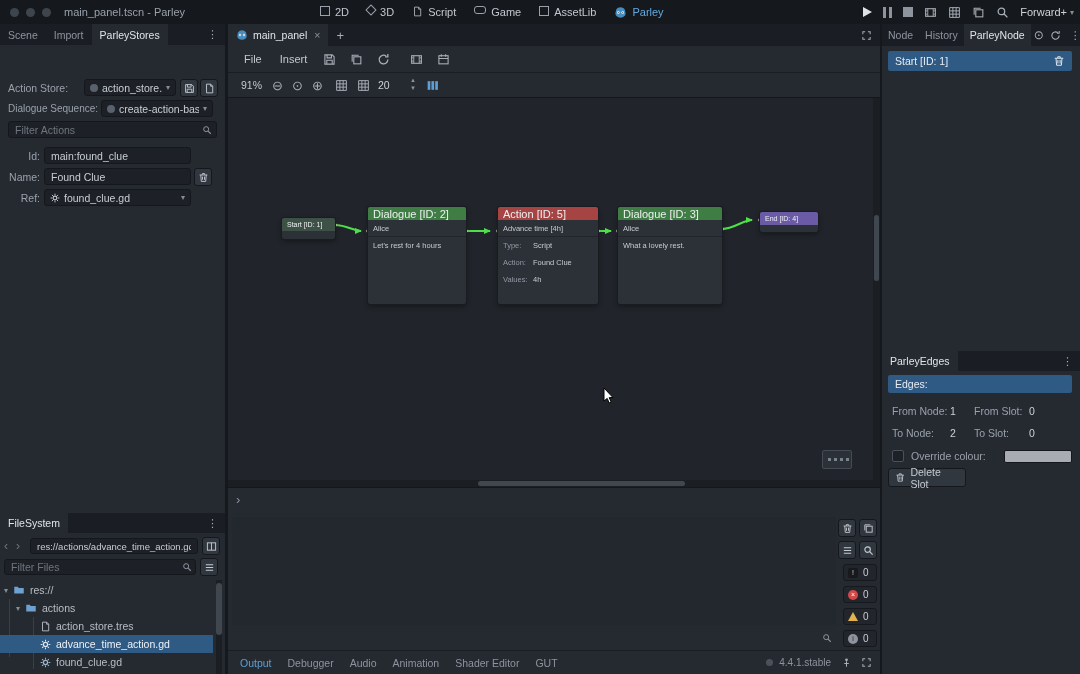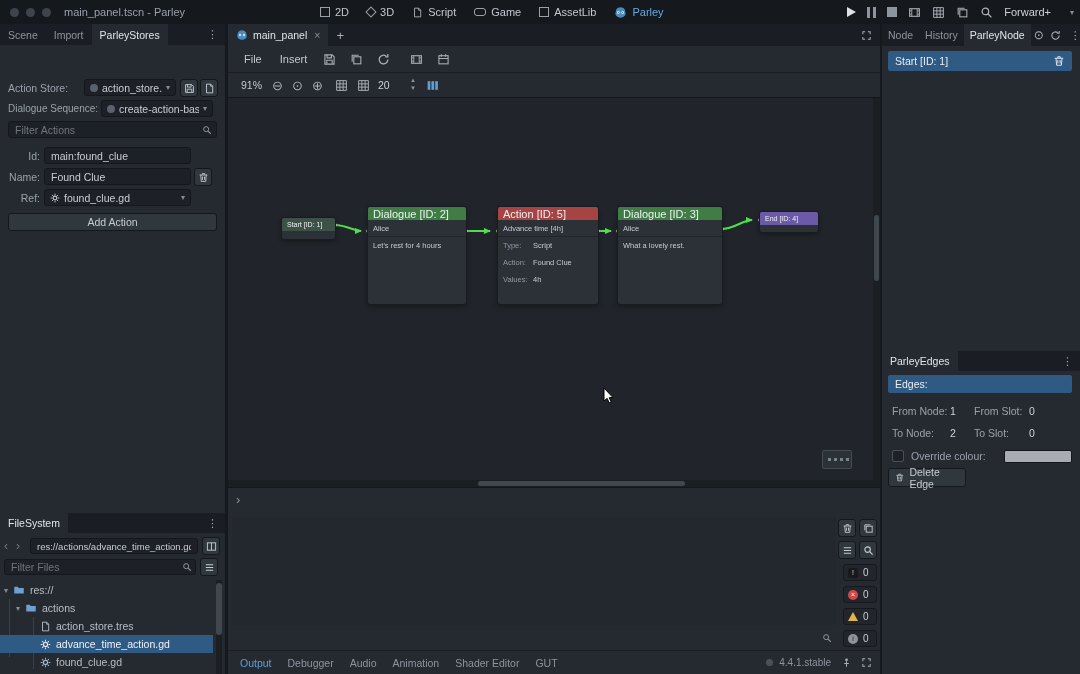--- a/index.html
+++ b/index.html
@@ -12,21 +12,21 @@
 .tab{display:flex;align-items:center;gap:5px;padding:0 8px;color:#8d949e;font-size:10.5px;white-space:nowrap}
 .tab.on{background:#252a31;color:#e0e4e9}
 .lbl{color:#9aa1ab;font-size:10.5px;white-space:nowrap}
 .val{color:#ccd1d8;font-size:10.5px;white-space:nowrap}
 .field{position:absolute;background:#1d2127;border:1px solid #14171c;border-radius:3px;color:#c8cdd4;font-size:10.5px;display:flex;align-items:center;padding:0 5px;gap:4px;white-space:nowrap;overflow:hidden}
 input.ffield{position:absolute;background:#1d2127;border:1px solid #14171c;border-radius:3px;color:#c8cdd4;font-size:10.5px;padding:0 6px;font-family:inherit;outline:none}
 input.ffield::placeholder{color:#6f757e}
 .btn{position:absolute;background:#31373f;border:1px solid #14171c;border-radius:3px;display:flex;align-items:center;justify-content:center;color:#c6cbd2;gap:5px;font-size:10.5px}
 .ibtn{display:flex;align-items:center;justify-content:center;color:#a8aeb6}
 .caret{color:#858c96;font-size:8px;margin-left:auto}
-.menuitem{padding:2px 8px;border-radius:3px;display:flex;gap:5px;align-items:center;color:#c3c8cf;font-size:11px}
+.menuitem{padding:2px 8px;border-radius:3px;display:flex;gap:5px;align-items:flex-start;color:#c3c8cf;font-size:11px}
 .icon{display:block;color:inherit}
 .gnode{position:absolute;border-radius:2px;background:#2c3037;box-shadow:0 0 0 1px #191c21,0 2px 5px rgba(0,0,0,.45);font-size:7.5px;overflow:hidden}
 .ghd{height:13px;display:flex;align-items:center;padding:0 5px;color:#eef0f2;font-size:11px;white-space:nowrap;overflow:hidden}
 .grow{display:flex;align-items:center;padding:0 5px;height:17px;border-bottom:1px solid #22262c;color:#c6cbd1;white-space:nowrap;overflow:hidden}
 .gkv{display:flex;align-items:center;padding:0 5px;height:17px;color:#c6cbd1;white-space:nowrap;overflow:hidden}
 .gkv .k{width:30px;color:#9298a2;flex:none}
 .treerow{position:absolute;display:flex;align-items:center;gap:5px;font-size:10.5px;color:#b9bec6;height:18px;white-space:nowrap}
 .treerow.sel{background:#2e5a84;color:#eef2f6}
 .counter{position:absolute;width:34px;height:17px;background:#22262c;border:1px solid #15181d;border-radius:3px;display:flex;align-items:center;gap:5px;padding:0 4px;font-size:10px;color:#c8cdd4}
 .scrollthumb{position:absolute;background:#41474f;border-radius:3px}
@@ -178,21 +178,21 @@
         </svg>
       <svg class="icon glyph" width="13" height="13">
           <use href="#s-grid"></use>
         </svg>
       <svg class="icon glyph" width="13" height="13">
           <use href="#s-copy"></use>
         </svg>
       <svg class="icon glyph" width="13" height="13">
           <use href="#s-search"></use>
         </svg>
-      <div class="flex" style="gap:19px">
+      <div class="flex" style="gap:3px">
           <span style="color:#cfd3d8">Forward+</span>
           <span class="caret">▾</span>
         </div>
     </div>
   </div>
 
   <div class="panel" style="left:0;top:24px;width:225px;height:489px"></div>
   <div class="strip" style="left:0;top:24px;width:225px;height:21px">
     <div class="tab">
         <span>Scene</span>
@@ -246,23 +246,20 @@
       </svg>
     </div>
   <span class="lbl abs" style="left:4px;top:192px;width:36px;text-align:right">Ref:</span>
   <div class="field" style="left:44px;top:189px;width:147px;height:17px">
     <svg class="icon" width="10" height="10" style="color:#c6cbd2;flex:none">
         <use href="#s-gear"></use>
       </svg>
     <span>found_clue.gd</span>
     <span class="caret">▾</span>
   </div>
-  <div class="btn" style="left:8px;top:213px;width:209px;height:18px">
-      <span>Add Action</span>
-    </div>
 
   <div class="panel" style="left:0;top:513px;width:225px;height:161px"></div>
   <div class="strip" style="left:0;top:513px;width:225px;height:20px">
     <div class="tab on">
         <span>FileSystem</span>
       </div>
     <div class="ibtn" style="margin-left:auto;padding:0 7px">⋮</div>
   </div>
   <span class="abs glyph" style="left:4px;top:539px;font-size:12px;color:#6f757e">‹</span>
   <span class="abs glyph" style="left:16px;top:539px;font-size:12px;color:#6f757e">›</span>
@@ -591,16 +588,16 @@
   </div>
   <div class="abs flex" style="left:892px;top:448px;width:180px;height:16px">
     <span class="checkbox"></span>
     <span class="lbl" style="margin-left:7px">Override colour:</span>
     <span style="margin-left:auto;width:68px;height:13px;background:#a9adb3;border:1px solid #14171c;border-radius:2px"></span>
   </div>
   <div class="btn" style="left:888px;top:468px;width:78px;height:19px;justify-content:flex-start;padding:0 6px">
     <svg class="icon" width="11" height="11">
         <use href="#s-trash"></use>
       </svg>
-    <span>Delete Edge</span>
+    <span>Delete Slot</span>
   </div>
 
 </div>
 
 </body></html>

